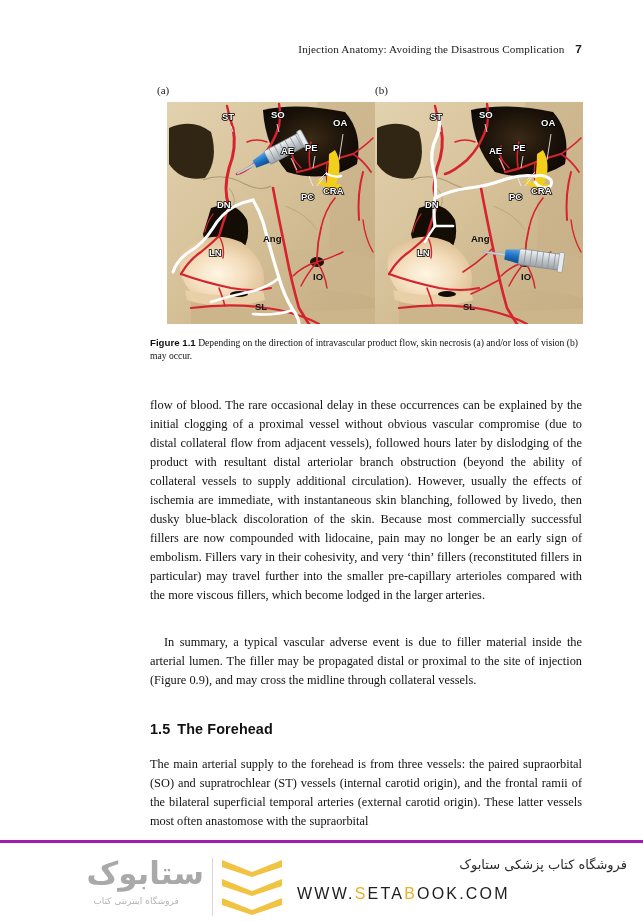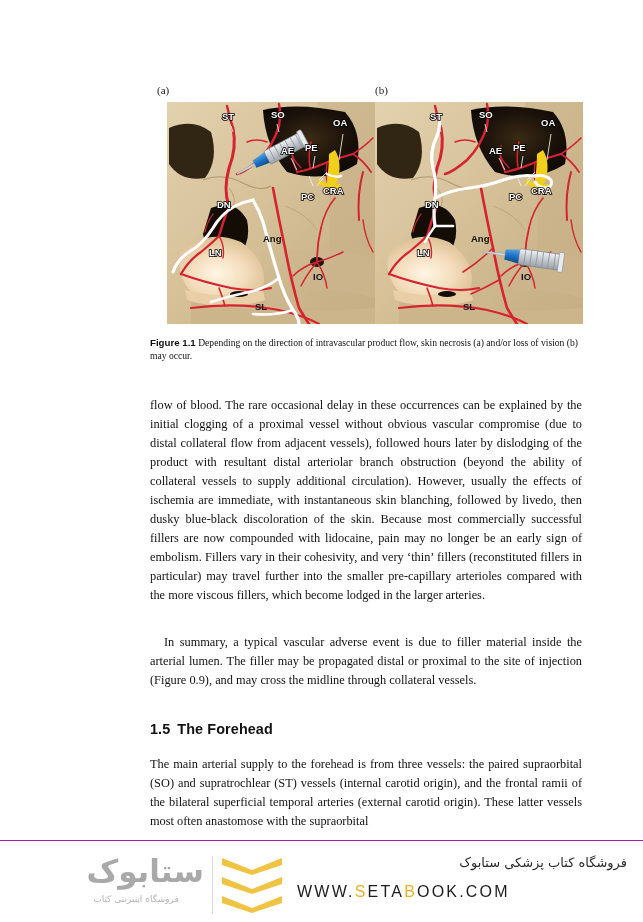--- a/index.html
+++ b/index.html
@@ -129,21 +129,21 @@
   .gap-before-head { height: 30px; }
   .gap-after-head  { height: 17px; }
 
   
   .footer {
     position: absolute;
     left: 0; top: 840px;
     width: 643px;
     height: 82px;
     background: #ffffff;
-    border-top: 1px solid #a21caf;
+    border-top: 3px solid #a21caf;
   }
   .footer-inner {
     position: relative;
     width: 643px;
     height: 82px;
   }
 
   
   .logo-wrap {
     position: absolute;
@@ -218,20 +218,23 @@
     margin-top: 3px;
     white-space: nowrap;
   }
   .site-url .hl { color: #e8b32a; }
 </style>
 </head>
 <body>
 
 <div class="page">
 
+  <div class="runhead">
+    <span class="rh-title">Injection Anatomy: Avoiding the Disastrous Complication</span><span class="rh-page">7</span>
+  </div>
 
   <div class="figure-block">
 
     <div class="panel-labels">
       <span class="panel-letter a">(a)</span>
       <span class="panel-letter b">(b)</span>
     </div>
 
     <div class="panels">
 

